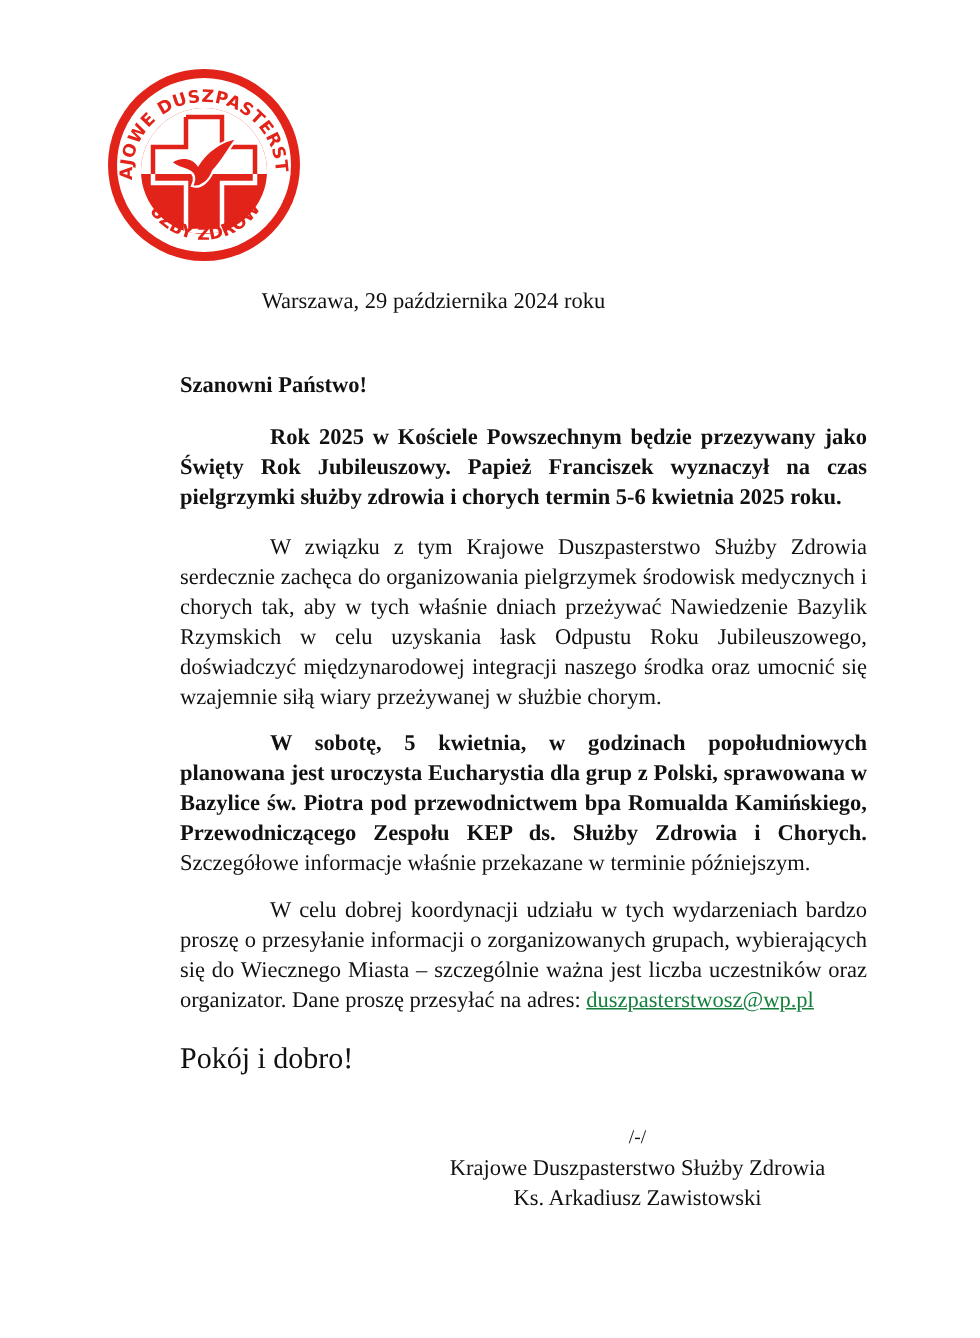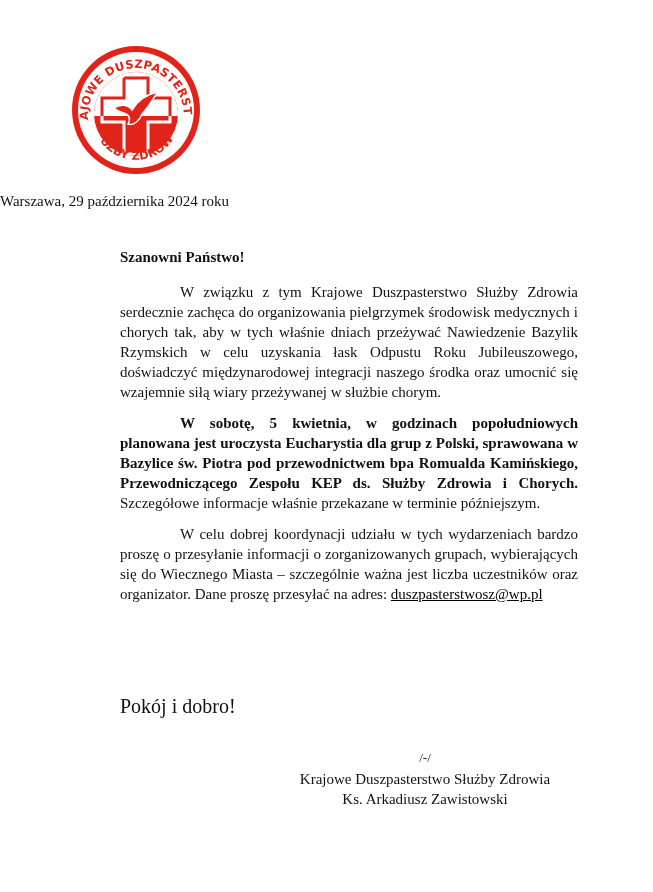--- a/index.html
+++ b/index.html
@@ -4,37 +4,37 @@
   <style>
     html, body { margin: 0; padding: 0; background: #ffffff; }
     body {
       width: 653px; height: 892px; position: relative; overflow: hidden;
       font-family: "Liberation Serif", "DejaVu Serif", serif;
       color: #111111;
     }
     .logo { position: absolute; left: 58px; top: 38px; width: 156px; height: 145px; }
     .date-line {
       position: absolute; left: 0; width: 578px; top: 193px;
-      text-align: left; font-size: 15px;
+      text-align: center; font-size: 15px;
     }
     .greeting {
       position: absolute; left: 120px; top: 249px;
       font-size: 15px; font-weight: bold;
     }
     .body-text {
       position: absolute; left: 120px; top: 282px; width: 458px;
       font-size: 15px; line-height: 20px;
     }
     .body-text p {
       margin: 0 0 11px 0; text-indent: 60px; text-align: justify;
     }
     .body-text p.bold { font-weight: bold; }
     .body-text p .b { font-weight: bold; }
     .body-text p.p1 { margin-bottom: 13px; }
-    .body-text a.email { color: #000000; text-decoration: underline; }
+    .body-text a.email { color: #15803d; text-decoration: underline; }
     .closing {
       position: absolute; left: 120px; top: 695px; font-size: 20px;
     }
     .signature {
       position: absolute; left: 280px; top: 750px; width: 290px;
       text-align: center; font-size: 15px; line-height: 20px;
     }
     .signature .mark { font-size: 13px; line-height: 16px; margin-bottom: 3px; }
   </style>
 </head>
@@ -73,20 +73,21 @@
     <circle cx="22" cy="96" r="3" fill="#e2231a"></circle>
     <circle cx="134" cy="96" r="3" fill="#e2231a"></circle>
   </svg>
 </div>
 
 <div class="date-line">Warszawa, 29 października 2024 roku</div>
 
 <div class="greeting">Szanowni Państwo!</div>
 
 <div class="body-text">
+  <p class="bold p1">Rok 2025 w Kościele Powszechnym będzie przezywany jako Święty Rok Jubileuszowy. Papież Franciszek wyznaczył na czas pielgrzymki służby zdrowia i chorych termin 5-6 kwietnia 2025 roku.</p>
   <p>W związku z tym Krajowe Duszpasterstwo Służby Zdrowia serdecznie zachęca do organizowania pielgrzymek środowisk medycznych i chorych tak, aby w tych właśnie dniach przeżywać Nawiedzenie Bazylik Rzymskich w celu uzyskania łask Odpustu Roku Jubileuszowego, doświadczyć międzynarodowej integracji naszego środka oraz umocnić się wzajemnie siłą wiary przeżywanej w służbie chorym.</p>
   <p><span class="b">W sobotę, 5 kwietnia, w godzinach popołudniowych planowana jest uroczysta Eucharystia dla grup z Polski, sprawowana w Bazylice św. Piotra pod przewodnictwem bpa Romualda Kamińskiego, Przewodniczącego Zespołu KEP ds. Służby Zdrowia i Chorych.</span><span> Szczegółowe informacje właśnie przekazane w terminie późniejszym.</span></p>
   <p><span>W celu dobrej koordynacji udziału w tych wydarzeniach bardzo proszę o przesyłanie informacji o zorganizowanych grupach, wybierających się do Wiecznego Miasta – szczególnie ważna jest liczba uczestników oraz organizator. Dane proszę przesyłać na adres: </span><a class="email" href="mailto:duszpasterstwosz@wp.pl">duszpasterstwosz@wp.pl</a></p>
 </div>
 
 <div class="closing">Pokój i dobro!</div>
 
 <div class="signature">
   <div class="mark">/-/</div>
   <div>Krajowe Duszpasterstwo Służby Zdrowia</div>

